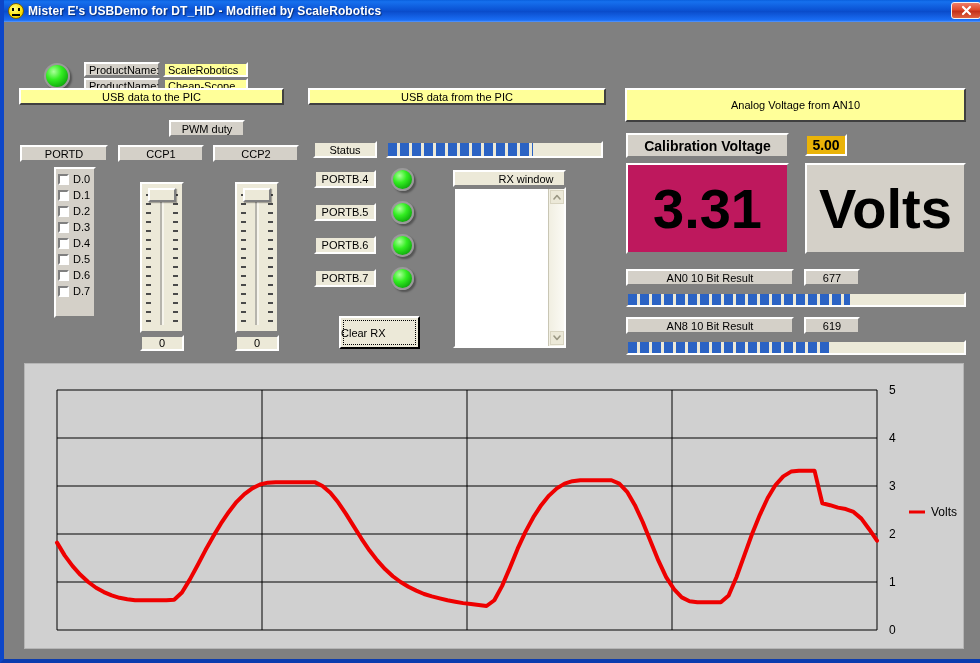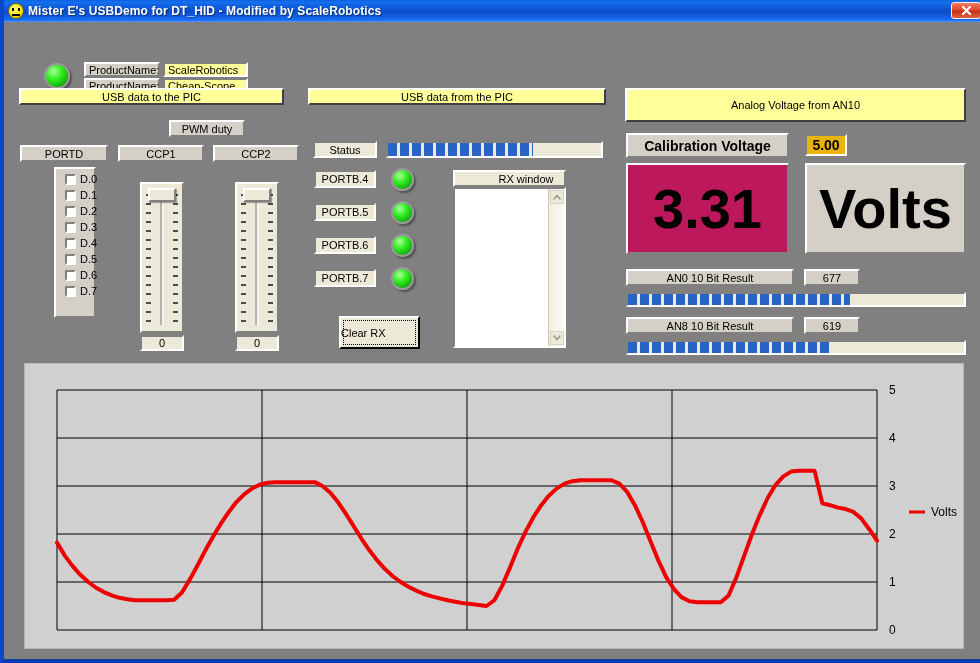--- a/index.html
+++ b/index.html
@@ -105,21 +105,21 @@
     background: radial-gradient(circle at 35% 30%, #aaff9a 0%, #33ee22 38%, #14b410 72%, #0a7a08 100%);
     box-shadow: 2px 2px 2px rgba(0,0,0,.35);
     border:2px solid #9a9a9a;
   }
 
   
   .cbgroup {
     position:absolute; background:#d4d0c8;
     border:2px solid; border-color:#ffffff #808080 #808080 #ffffff;
   }
-  .cbrow { display:flex; align-items:center; height:16px; padding-left:9px; }
+  .cbrow { display:flex; align-items:center; height:16px; padding-left:2px; }
   .cbbox {
     width:11px; height:11px; background:#fff;
     border:2px solid; border-color:#808080 #ffffff #ffffff #808080;
     margin-right:4px; flex:0 0 auto;
   }
   .cblabel { font-size:11px; color:#000; }
 
   
   .slider-shell {
     position:absolute; background:#ece9d8;

